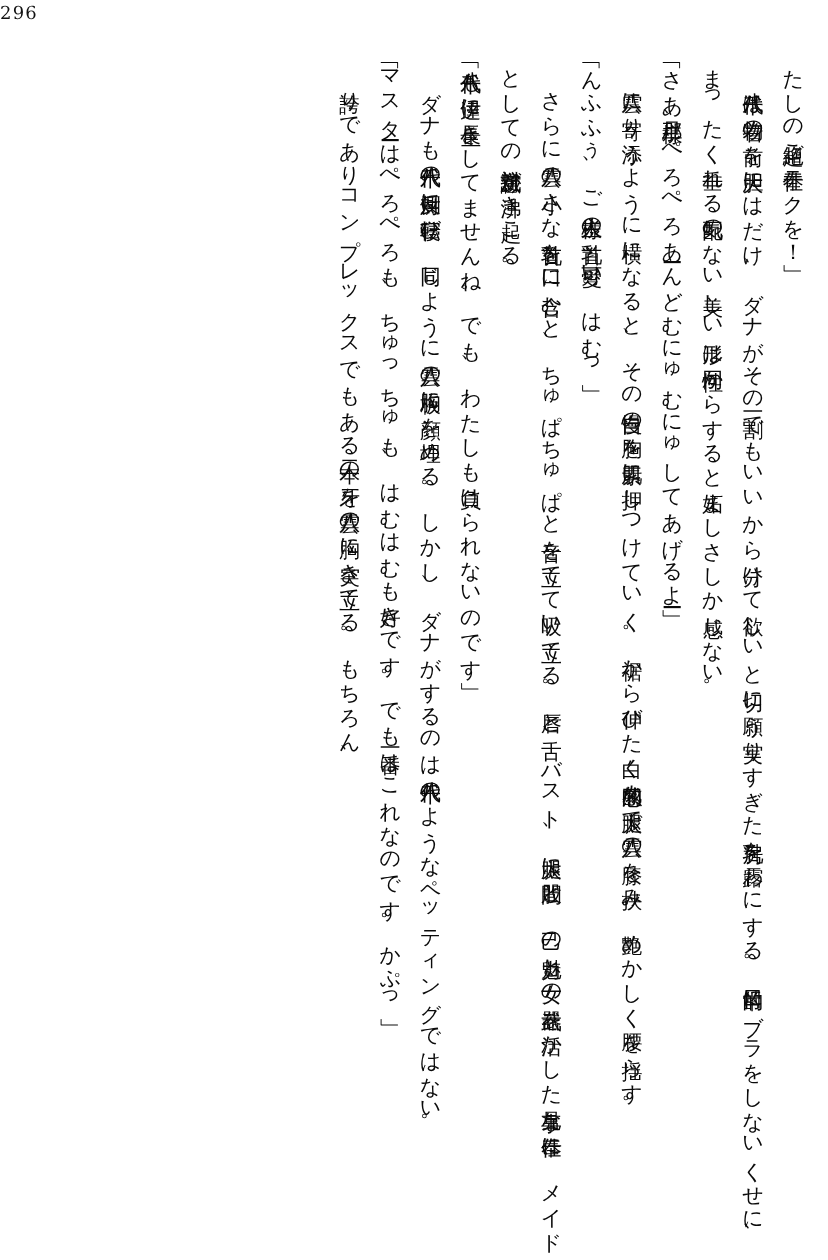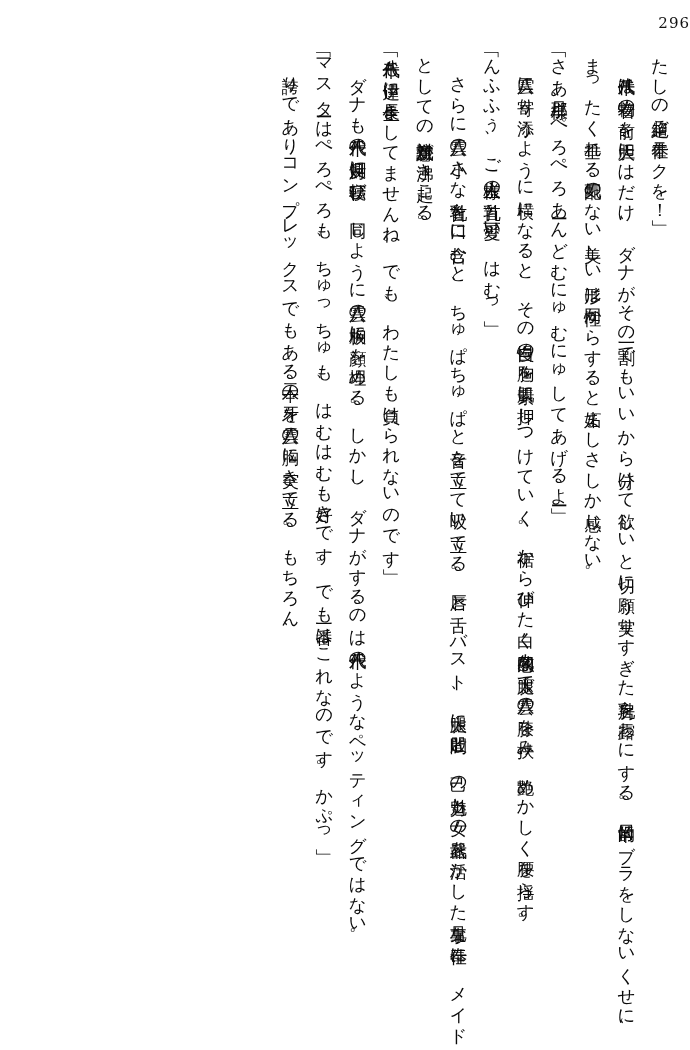--- a/index.html
+++ b/index.html
@@ -14,24 +14,24 @@
   #page {
     position: relative;
     width: 690px;
     height: 1050px;
     background: #ffffff;
     overflow: hidden;
   }
   
   #page-number {
     position: absolute;
-    top: 14px;
+    top: 2px;
     left: 0;
     width: 690px;
-    text-align: right;
+    text-align: left;
     font-size: 15px;
     letter-spacing: 1px;
     color: #111;
   }
   
   #text-block {
     position: absolute;
     top: 46px;
     left: 14px;
     width: 662px;

